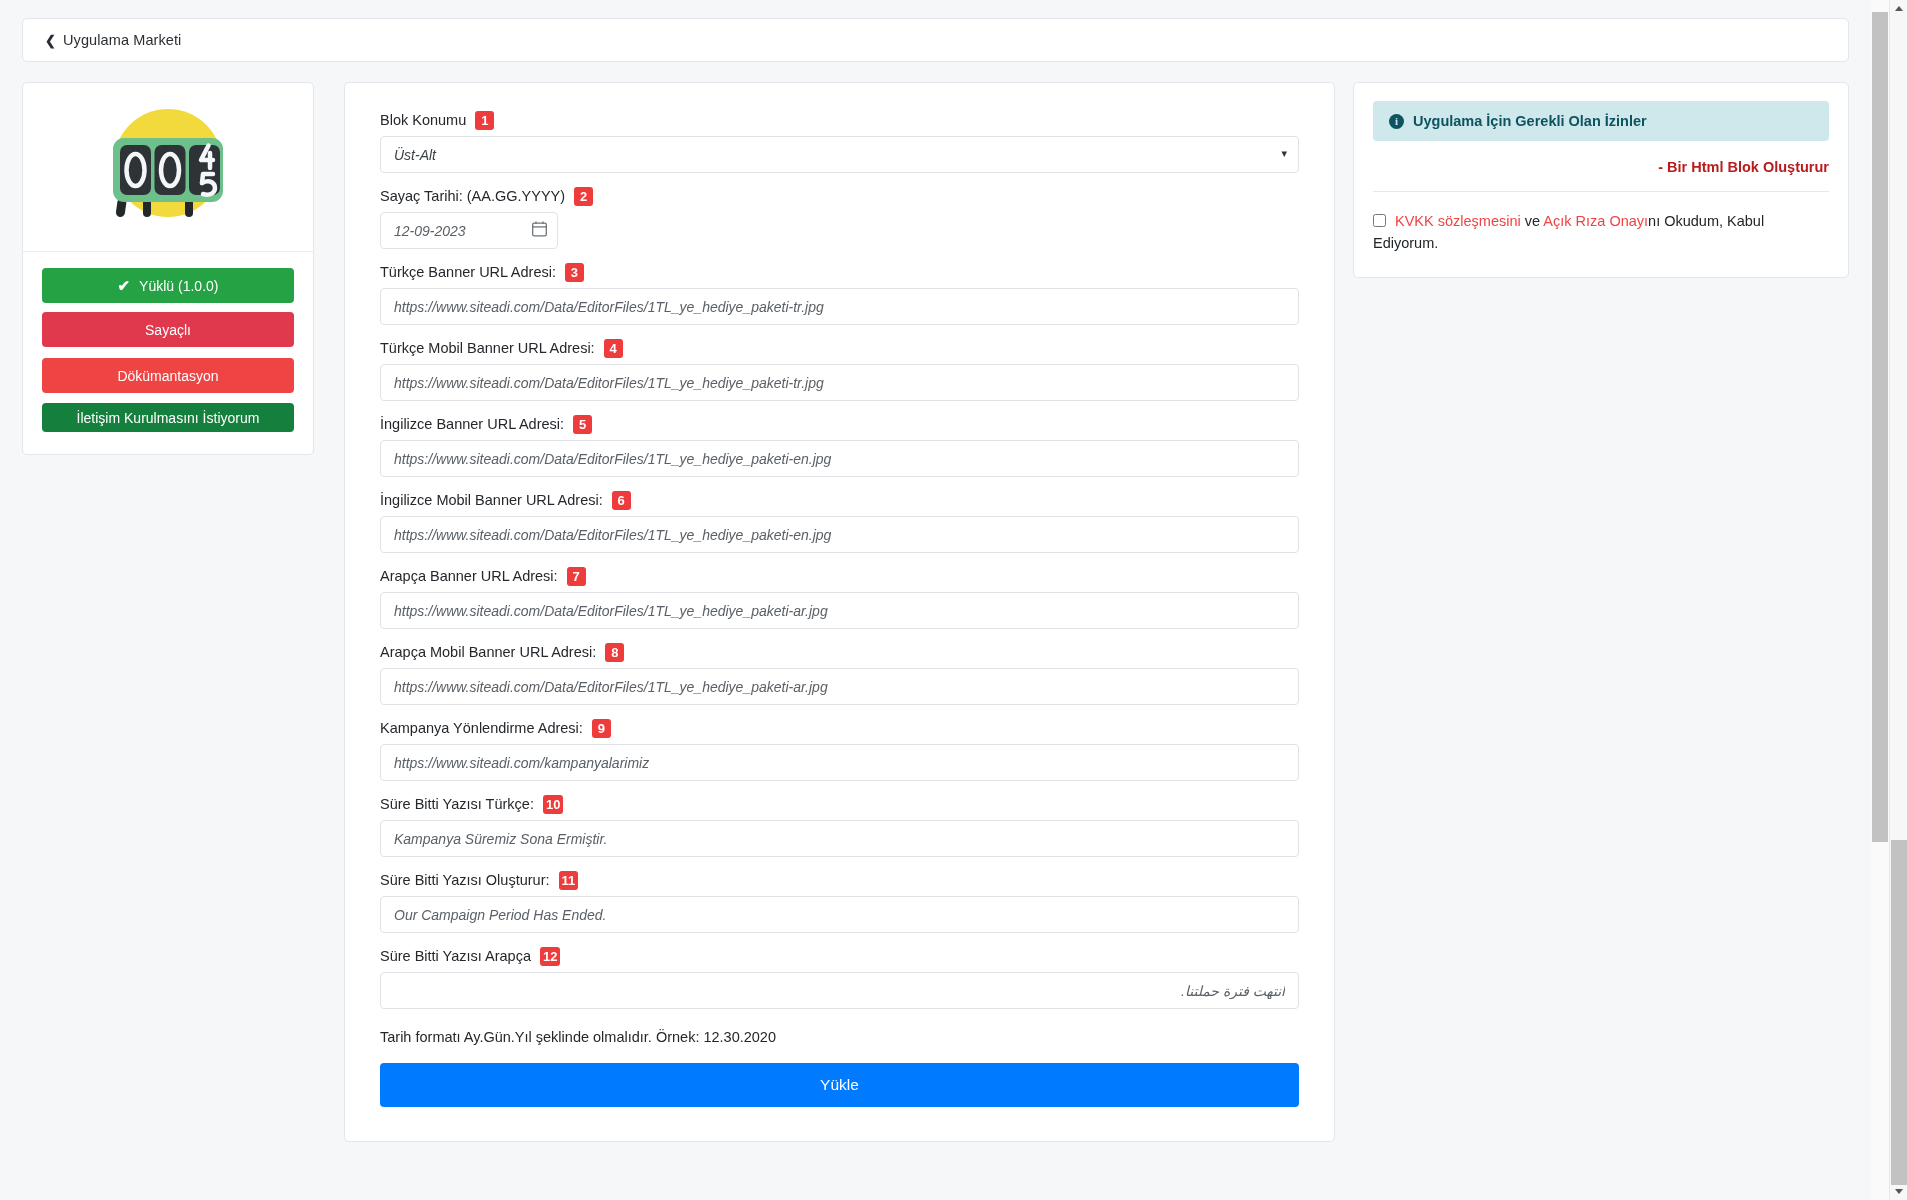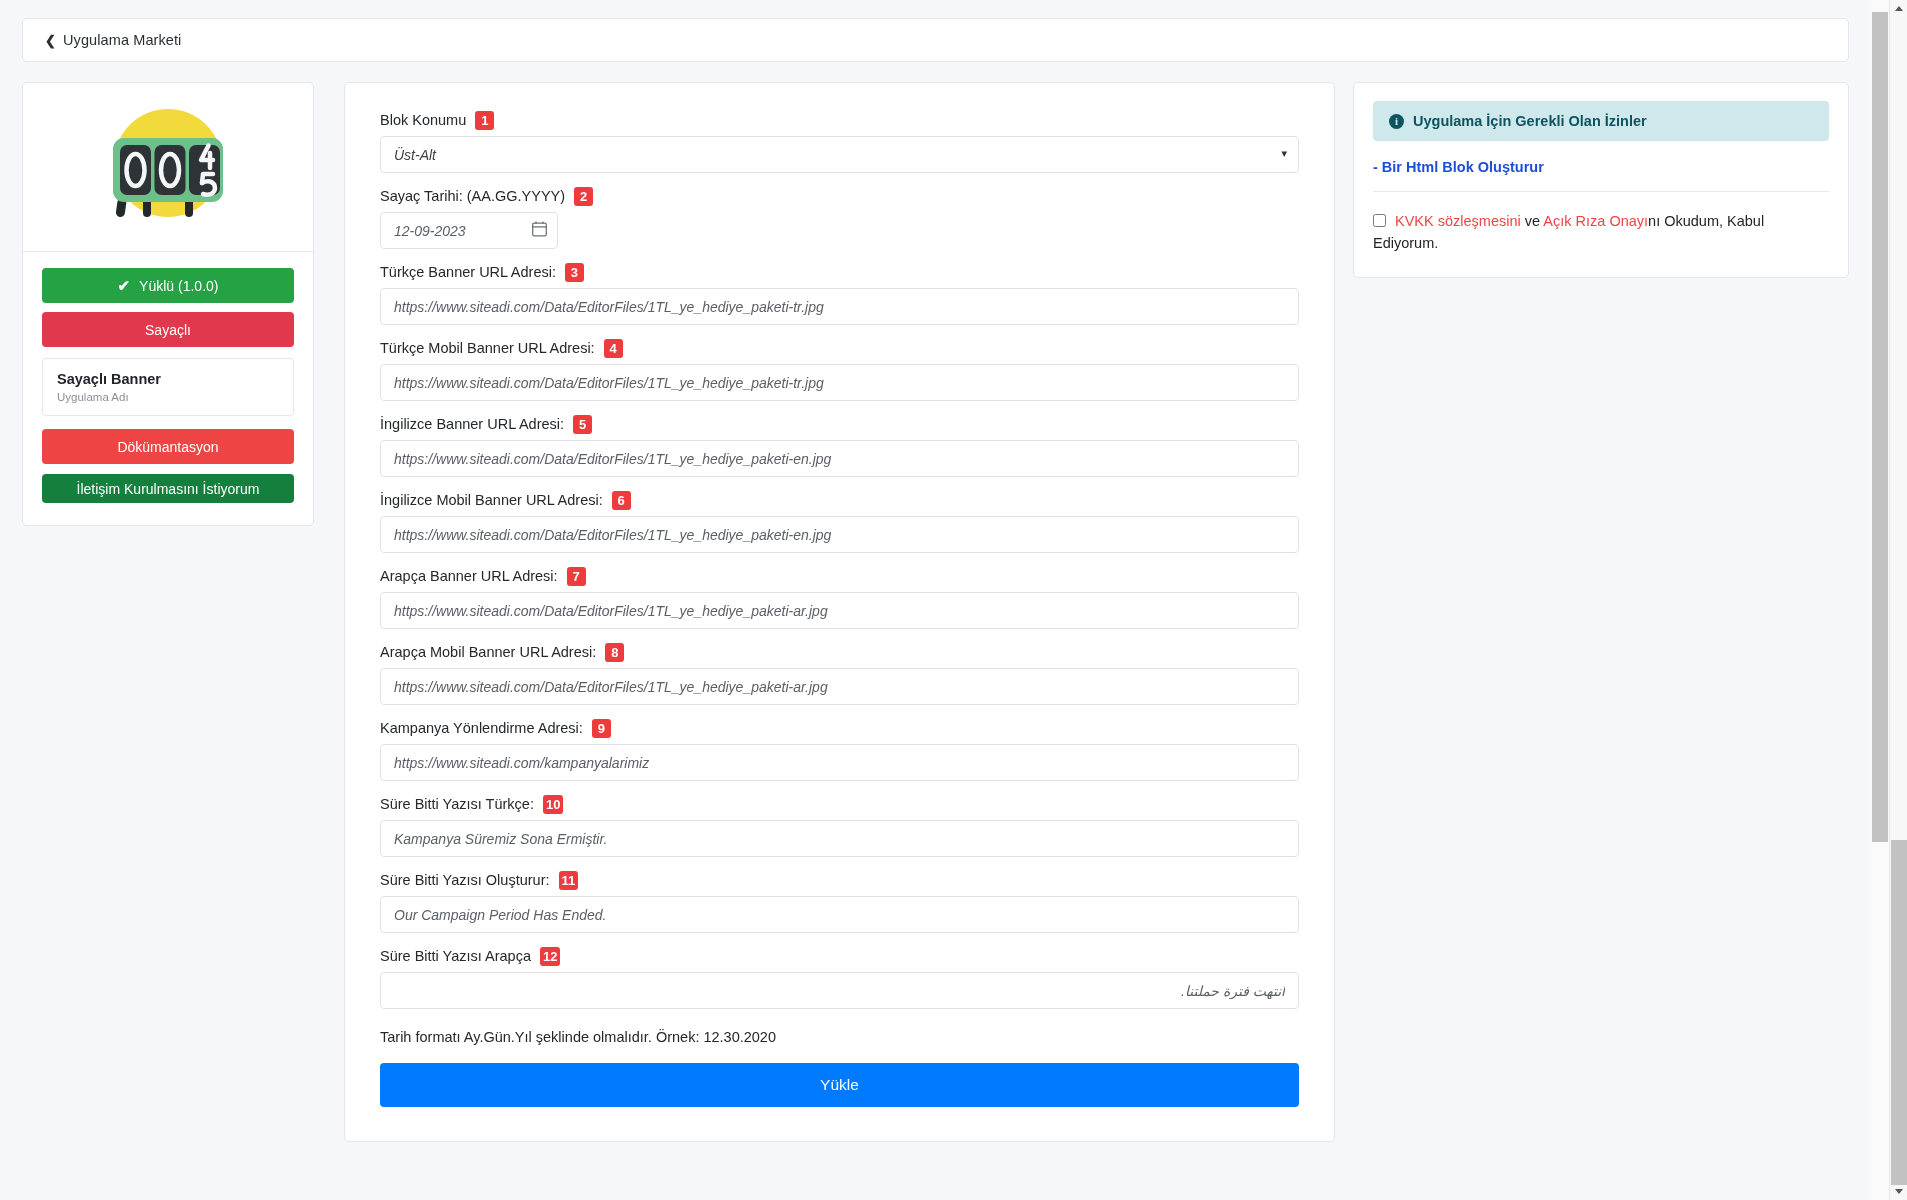--- a/index.html
+++ b/index.html
@@ -292,23 +292,24 @@
     background: #0c5460;
     color: #cfe8ec;
     font-size: 11px;
     font-weight: 700;
     font-family: "Liberation Serif", serif;
     flex: 0 0 15px;
   }
   .perm-line {
     font-size: 14.5px;
     font-weight: 700;
-    color: #1d4ed8;
+    color: #b91c1c;
     padding: 4px 0 16px 0;
     border-bottom: 1px solid #e6e9ec;
+    text-align: right;
   }
   .kvkk {
     margin-top: 18px;
     font-size: 14.5px;
     color: #212529;
     line-height: 1.55;
   }
   .kvkk input[type=checkbox] {
     width: 13px; height: 13px;
     vertical-align: -1px;
@@ -358,24 +359,20 @@
           </div>
 
           <div class="left-body">
             <button class="btn btn-installed">
               <span class="check-glyph">✔</span>
               <span>Yüklü (1.0.0)</span>
             </button>
 
             <button class="btn btn-remove">Sayaçlı</button>
 
-            <div class="app-name-box">
-              <div class="app-name-title">Sayaçlı Banner</div>
-              <div class="app-name-sub">Uygulama Adı</div>
-            </div>
 
             <button class="btn btn-doc">Dökümantasyon</button>
             <button class="btn btn-contact">İletişim Kurulmasını İstiyorum</button>
           </div>
         </div>
       </div>
 
       <div class="col-mid">
         <div class="form-card">
 

